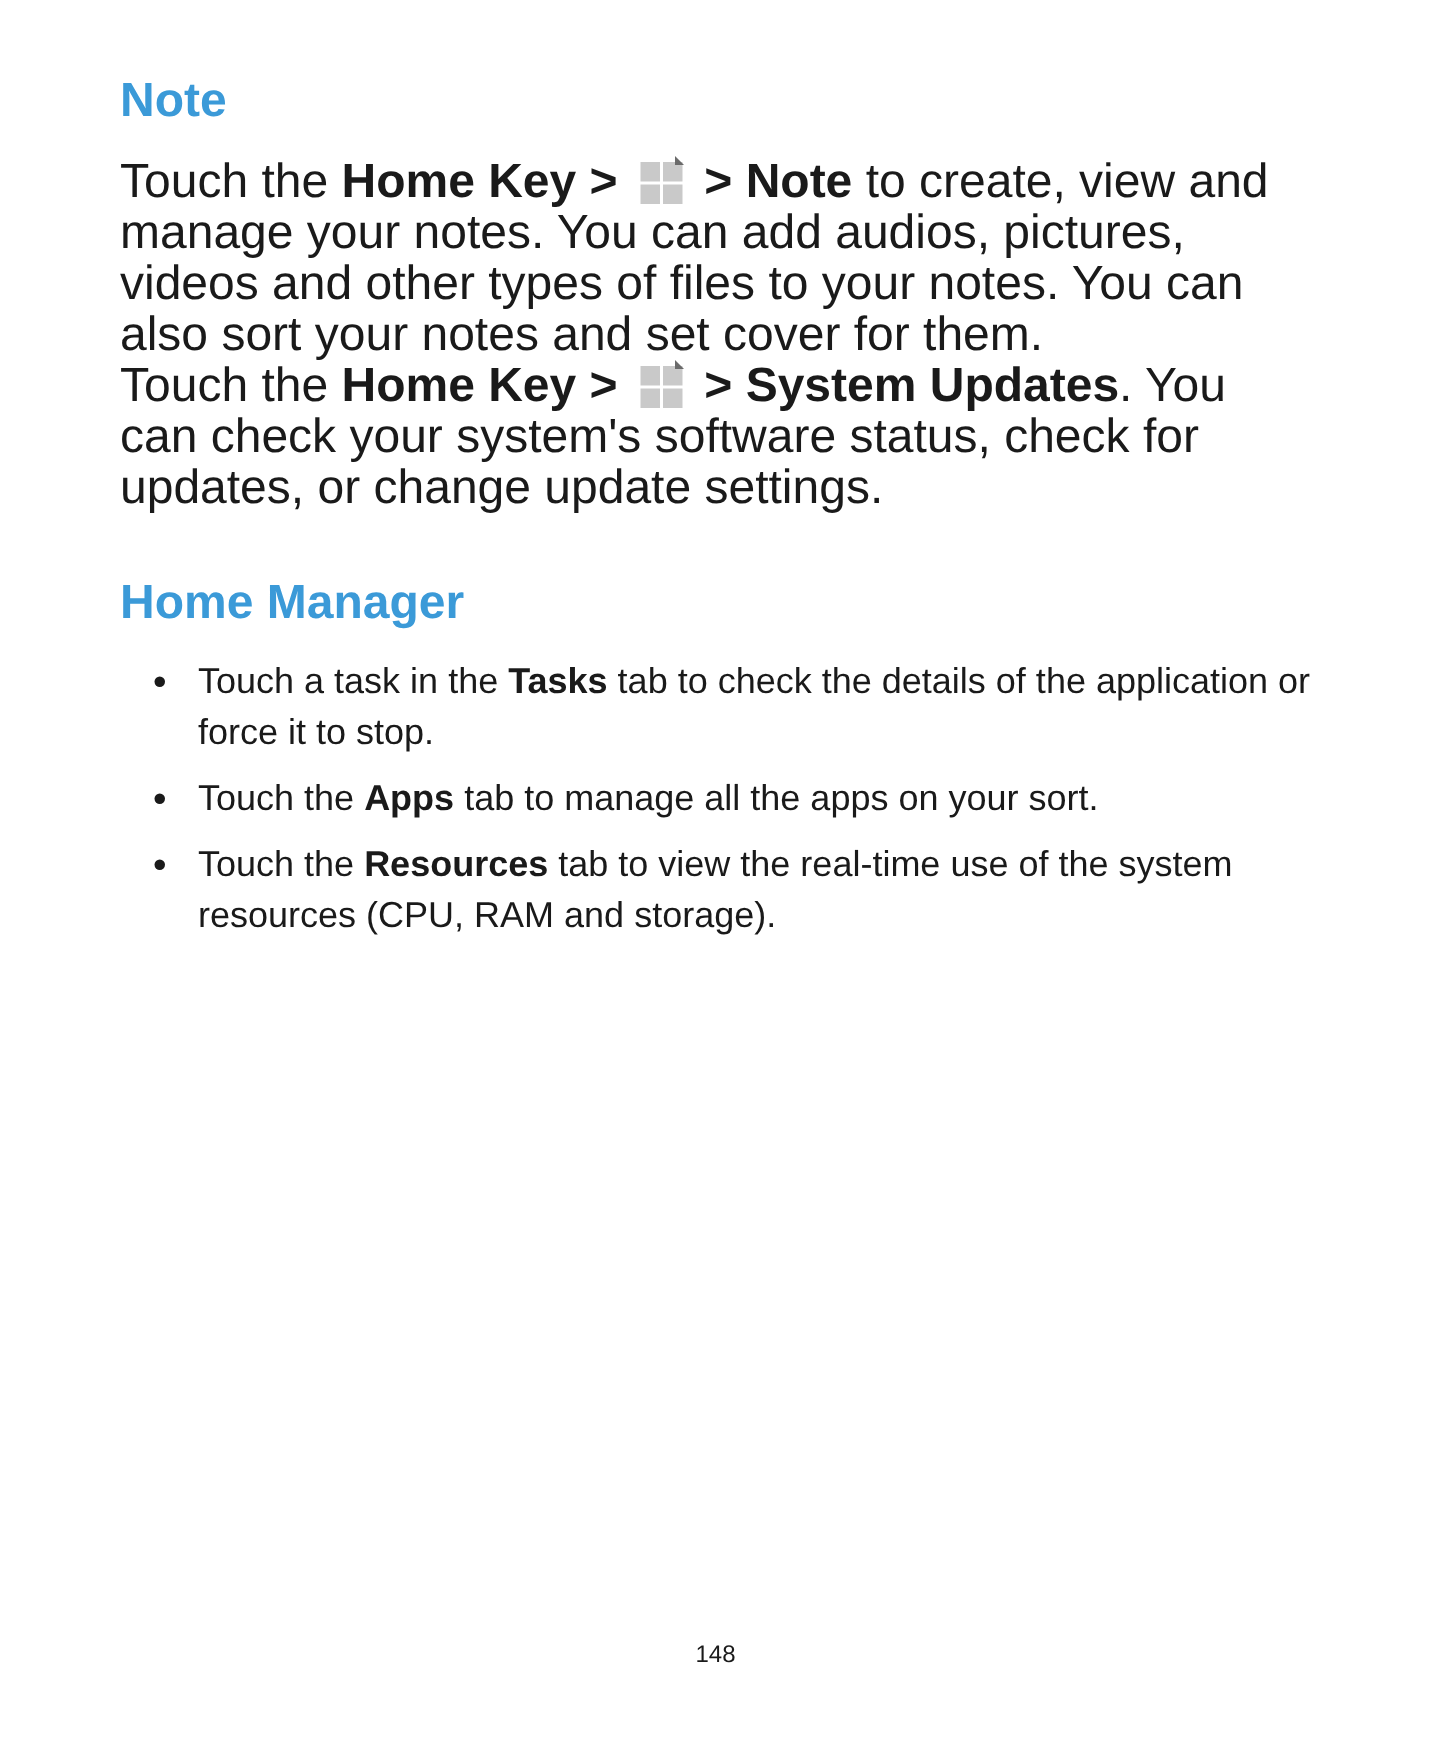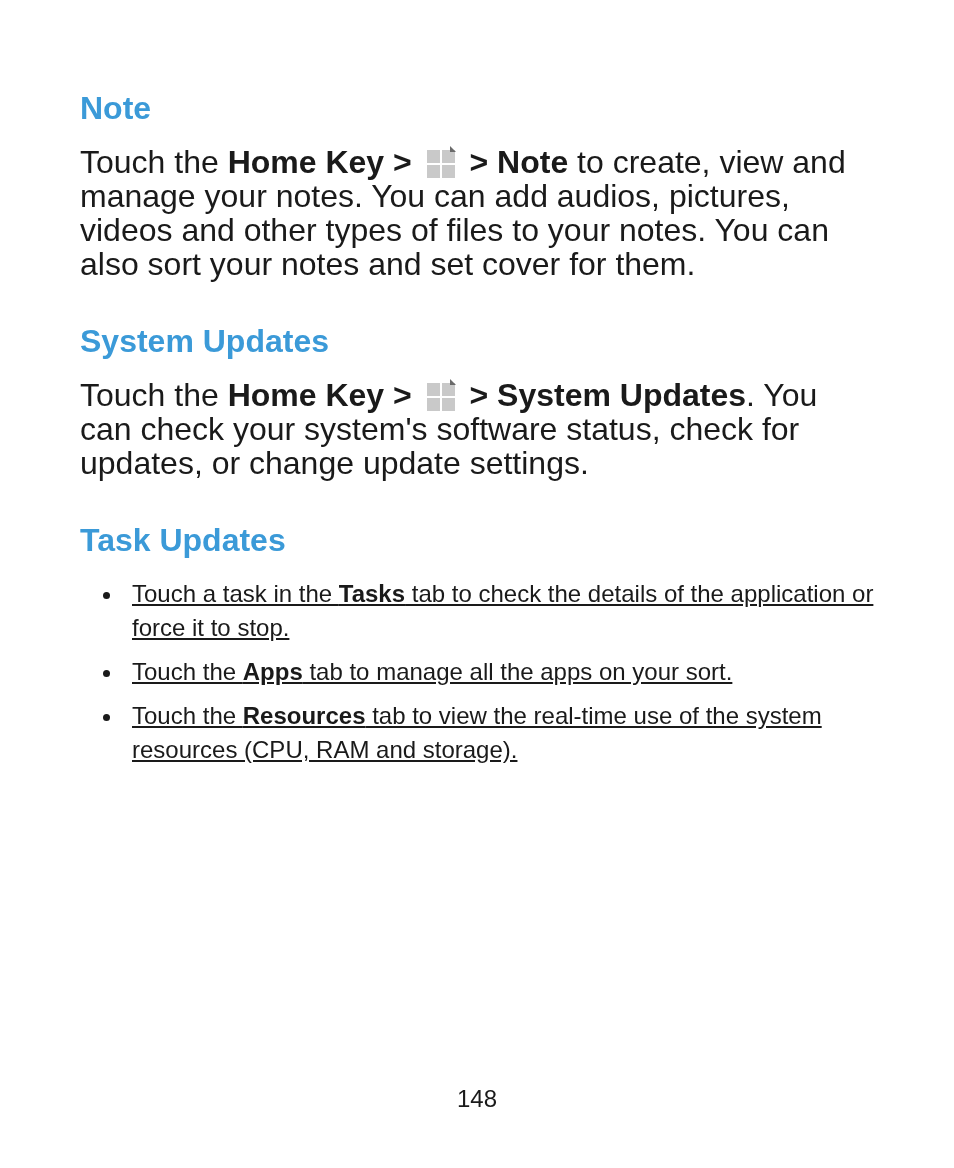--- a/index.html
+++ b/index.html
@@ -6,21 +6,21 @@
     margin: 0;
     padding: 0;
     background: #ffffff;
     width: 954px;
     height: 1168px;
   }
   .page {
     box-sizing: border-box;
     width: 954px;
     height: 1168px;
-    padding: 90px 80px 40px 80px;
+    padding: 48px 80px 40px 80px;
     position: relative;
     font-family: Arial, Helvetica, sans-serif;
     color: #1a1a1a;
   }
   h2.section-heading {
     color: #3b9ad8;
     font-size: 32px;
     font-weight: bold;
     margin: 0 0 18px 0;
   }
@@ -57,57 +57,55 @@
     top: -4px;
     width: 0;
     height: 0;
     border-left: 6px solid #6a6a6a;
     border-top: 6px solid transparent;
   }
   ul.bullets {
     list-style: disc;
     padding-left: 44px;
     margin: 14px 0 0 0;
-    text-decoration: underline;
   }
   ul.bullets li {
     font-size: 24px;
     line-height: 34px;
     padding-left: 8px;
     margin-bottom: 10px;
   }
   .page-number {
     position: absolute;
     bottom: 55px;
     left: 0;
     width: 954px;
     text-align: center;
-    font-size: 24px;
+    font-size: 16px;
     color: #1a1a1a;
     margin-top: 39px;
   }
 </style>
 </head>
 <body>
 
 <div class="page">
 
   <h2 class="section-heading">Note</h2>
   <p class="body">
     <span>Touch the </span><span class="b">Home Key &gt;</span><span> </span><span class="apps-icon"><span class="cell c1"></span><span class="cell c2"></span><span class="cell c3"></span><span class="cell c4"></span><span class="ear"></span></span>
     <span class="b">&gt; Note</span><span> to create, view and manage your notes. You can add audios, pictures, videos and other types of files to your notes. You can also sort your notes and set cover for them.</span>
   </p>
 
-  <h2 class="section-heading gap-top">System Updates</h2>
   <p class="body">
     <span>Touch the </span><span class="b">Home Key &gt;</span><span> </span><span class="apps-icon"><span class="cell c1"></span><span class="cell c2"></span><span class="cell c3"></span><span class="cell c4"></span><span class="ear"></span></span>
     <span class="b">&gt; System Updates</span><span>. You can check your system's software status, check for updates, or change update settings.</span>
   </p>
 
-  <h2 class="section-heading gap-top">Task Updates</h2>
+  <h2 class="section-heading gap-top">Home Manager</h2>
 
   <ul class="bullets">
     <li>
       <span>Touch a task in the </span><span class="b">Tasks</span><span> tab to check the details of the application or force it to stop.</span>
     </li>
     <li>
       <span>Touch the </span><span class="b">Apps</span><span> tab to manage all the apps on your sort.</span>
     </li>
     <li>
       <span>Touch the </span><span class="b">Resources</span><span> tab to view the real-time use of the system resources (CPU, RAM and storage).</span>

